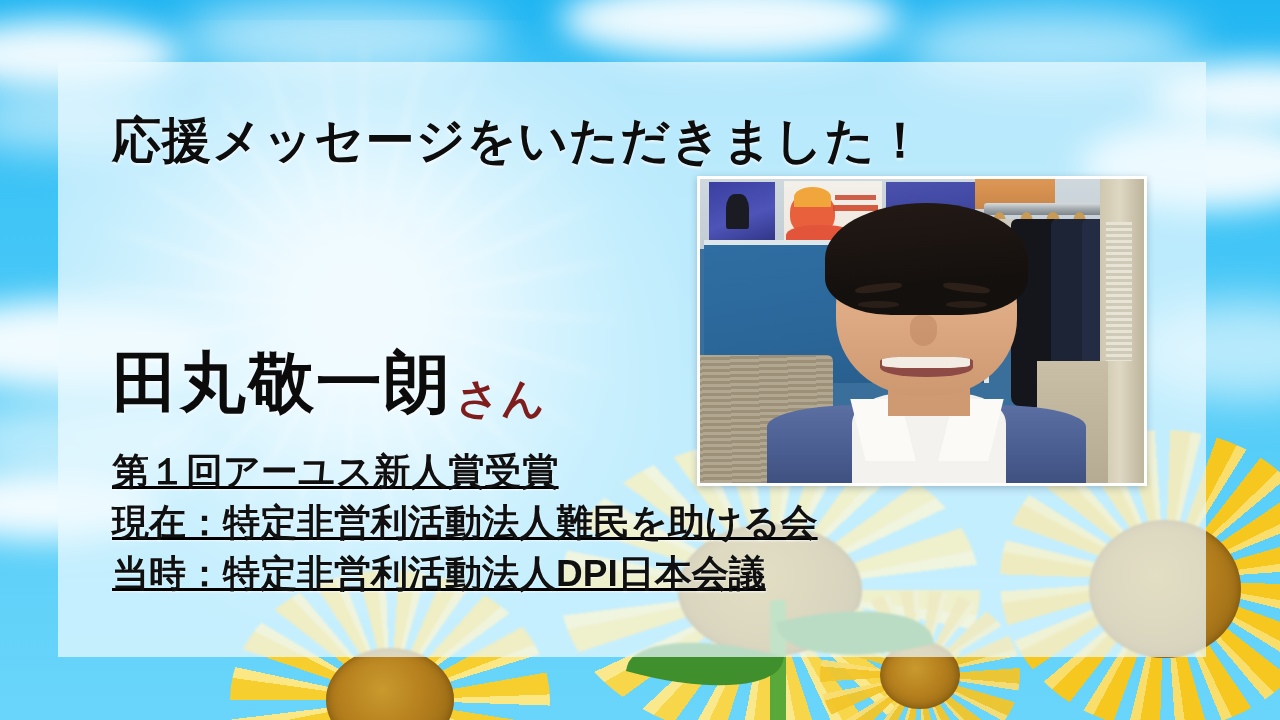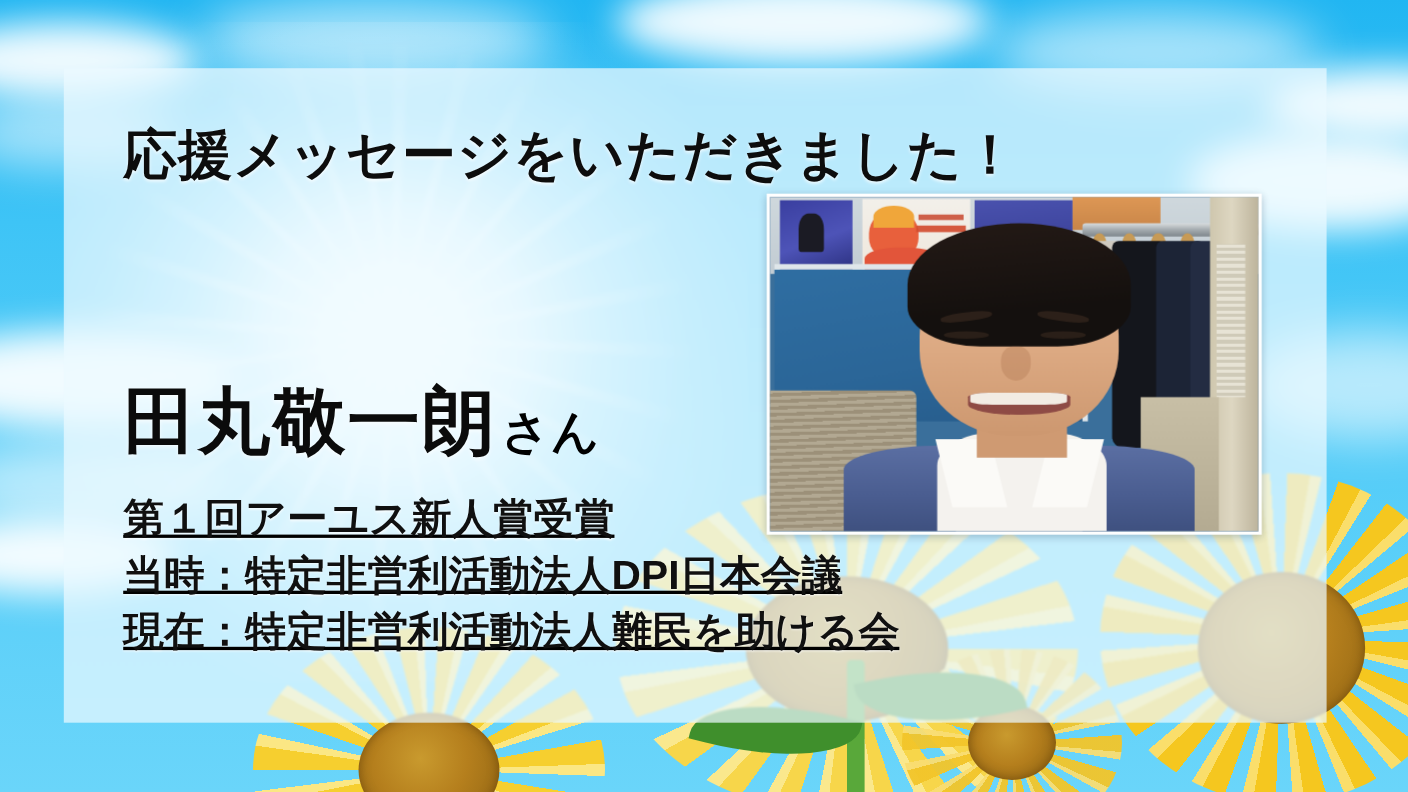--- a/index.html
+++ b/index.html
@@ -73,29 +73,29 @@
 
   
   .title {
     position:absolute; left:112px; top:108px;
     font-size:49px; font-weight:bold; color:#0d0d0d;
     letter-spacing:1px; white-space:nowrap;
     text-shadow:0 2px 3px rgba(255,255,255,.75);
   }
   .name-row {
     position:absolute; left:112px; top:338px;
-    display:flex; align-items:center; white-space:nowrap;
+    display:flex; align-items:flex-end; white-space:nowrap;
   }
   .name-main {
     font-size:66px; font-weight:bold; color:#0b0b0b;
     letter-spacing:2px;
     text-shadow:0 2px 4px rgba(255,255,255,.7);
   }
   .name-suffix {
-    font-size:43px; font-weight:bold; color:#000000;
+    font-size:43px; font-weight:bold; color:#7f1d1d;
     margin-left:4px; letter-spacing:1px;margin-top:20px;
   }
   .sublines { position:absolute; left:112px; top:446px;text-decoration:underline; }
   .subline {
     font-size:37px; font-weight:bold; color:#101010;
     line-height:51px; letter-spacing:0px; white-space:nowrap;
     text-shadow:0 1px 2px rgba(255,255,255,.65);
   }
 
   
@@ -280,22 +280,22 @@
 
   <div class="title">応援メッセージをいただきました！</div>
 
   <div class="name-row">
     <span class="name-main">田丸敬一朗</span>
     <span class="name-suffix">さん</span>
   </div>
 
   <div class="sublines">
     <div class="subline">第１回アーユス新人賞受賞</div>
+    <div class="subline">現在：特定非営利活動法人難民を助ける会</div>
     <div class="subline">当時：特定非営利活動法人DPI日本会議</div>
-    <div class="subline">現在：特定非営利活動法人難民を助ける会</div>
   </div>
 
   <div class="photo-frame">
     <div class="photo">
 
       <div class="pwall-top"></div>
       <div class="bg-wallpatch"></div>
 
       <div class="poster-a"></div>
       <div class="poster-b">

